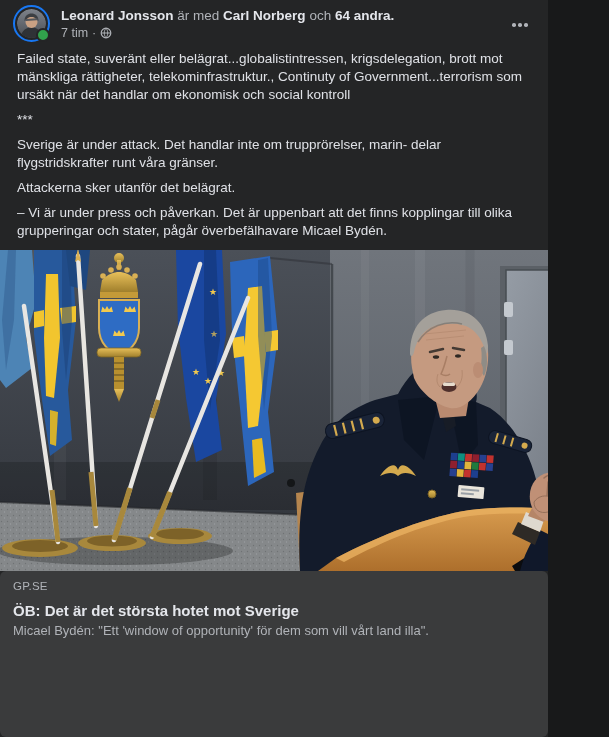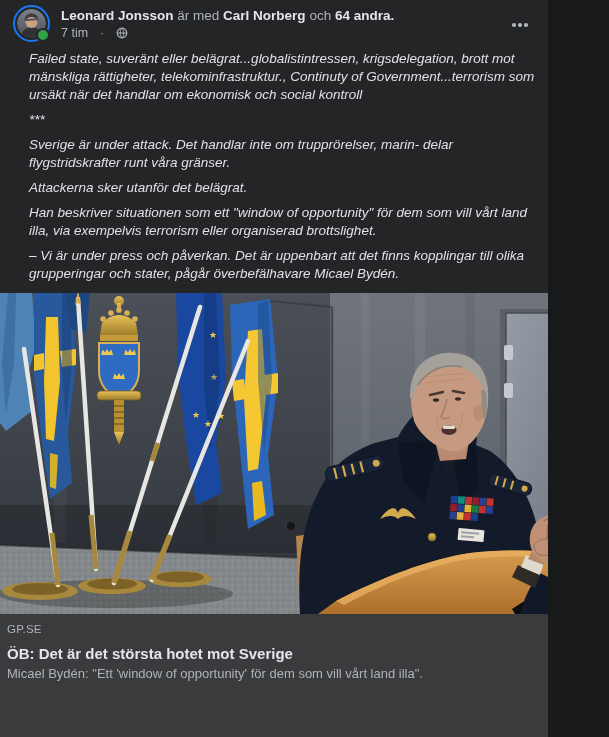--- a/index.html
+++ b/index.html
@@ -12,36 +12,36 @@
   .header{display:flex;align-items:flex-start;padding:5px 12px 0 13px;}
   .avatar-wrap{position:relative;width:39px;height:39px;flex:0 0 auto;cursor:pointer;}
   .avatar-ring{width:33px;height:33px;border:2px solid #1877f2;border-radius:50%;
                display:flex;align-items:center;justify-content:center;background:#242526;}
   .avatar-ring svg{border-radius:50%;display:block;}
   .online-dot{position:absolute;right:2px;bottom:2px;width:10px;height:10px;border-radius:50%;
               background:#31a24c;border:2px solid #242526;}
   .header-info{margin-left:9px;flex:1;min-width:0;padding-top:2px;}
   .title-line{font-size:13.5px;line-height:17px;color:#b0b3b8;}
   .title-line .name{color:#e4e6eb;font-weight:bold;cursor:pointer;}
-  .sub-line{display:flex;align-items:center;gap:12px;margin-top:2px;
+  .sub-line{display:flex;align-items:center;gap:4px;margin-top:2px;
             font-size:12.5px;color:#b0b3b8;}
   .menu-btn{width:32px;height:32px;border-radius:50%;display:flex;align-items:center;
             justify-content:center;gap:2.5px;cursor:pointer;margin-top:4px;}
   .menu-btn i{width:3.5px;height:3.5px;border-radius:50%;background:#b0b3b8;display:block;}
 
   
   .post-text{padding:6px 13px 4px 13px;font-size:13.5px;line-height:18px;color:#dfe1e6;}
-  .post-text p{margin:0 0 7px 16px;white-space:pre-line;font-style:italic;}
+  .post-text p{margin:0 0 7px 4px;white-space:pre-line;}
   .post-text p:last-child{margin-bottom:6px;}
 
   
   .photo{width:609px;height:321px;display:block;cursor:pointer;background:#2c2f33;}
 
   
-  .link-card{flex:1;background:#3a3b3c;padding:8px 13px 10px 7px;cursor:pointer;}
+  .link-card{flex:1;background:#3a3b3c;padding:8px 13px 10px 13px;cursor:pointer;border-radius:6px;}
   .link-domain{font-size:11.5px;color:#b0b3b8;letter-spacing:.2px;line-height:14px;}
   .link-title{font-size:15px;font-weight:bold;color:#e4e6eb;line-height:19px;margin-top:8px;}
   .link-desc{font-size:13px;color:#b0b3b8;line-height:16px;margin-top:3px;}
 </style>
 </head>
 <body>
 
 <div class="post">
 
   <div class="header">
@@ -92,21 +92,20 @@
         <i></i>
         <i></i>
     </div>
   </div>
 
   <div class="post-text">
     <p>Failed state, suveränt eller belägrat...globalistintressen, krigsdelegation, brott mot mänskliga rättigheter, telekominfrastruktur., Continuty of Government...terrorism som ursäkt när det handlar om ekonomisk och social kontroll</p>
     <p>***</p>
     <p>Sverige är under attack. Det handlar inte om trupprörelser, marin- delar flygstridskrafter runt våra gränser.</p>
     <p>Attackerna sker utanför det belägrat.</p>
-    <p>Han beskriver situationen som ett "window of opportunity" för dem som vill vårt land illa, via exempelvis terrorism eller organiserad brottslighet.</p>
     <p>– Vi är under press och påverkan. Det är uppenbart att det finns kopplingar till olika grupperingar och stater, pågår överbefälhavare Micael Bydén.</p>
   </div>
 
   <svg class="photo" viewBox="0 0 609 321">
     <defs>
       <linearGradient id="wallL" x1="0" y1="0" x2="0" y2="1">
         <stop offset="0" stop-color="#4b5058"></stop>
           <stop offset="0.7" stop-color="#383c43"></stop>
           <stop offset="1" stop-color="#2e3238"></stop>
       </linearGradient>

